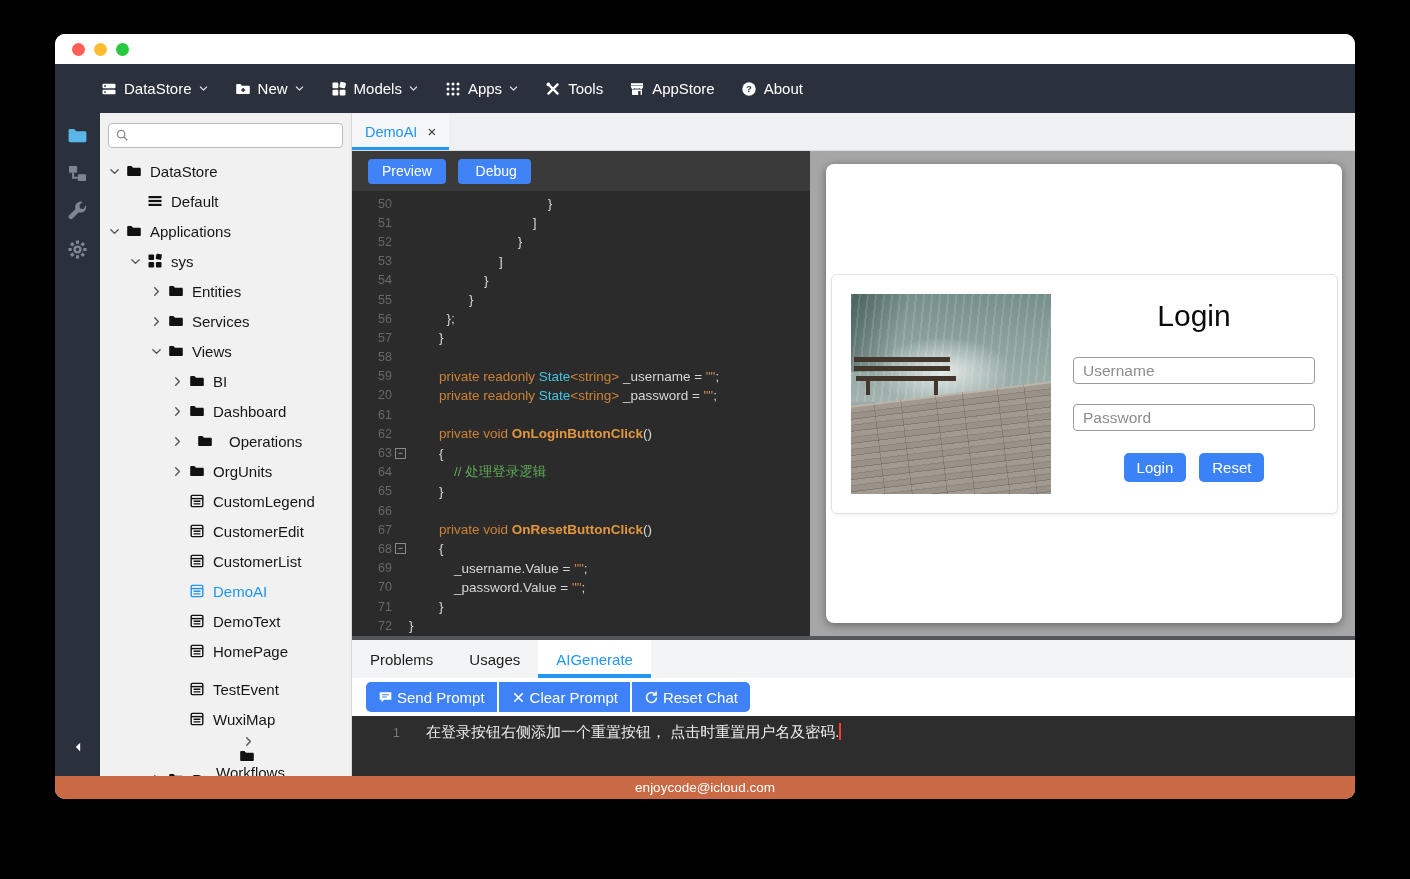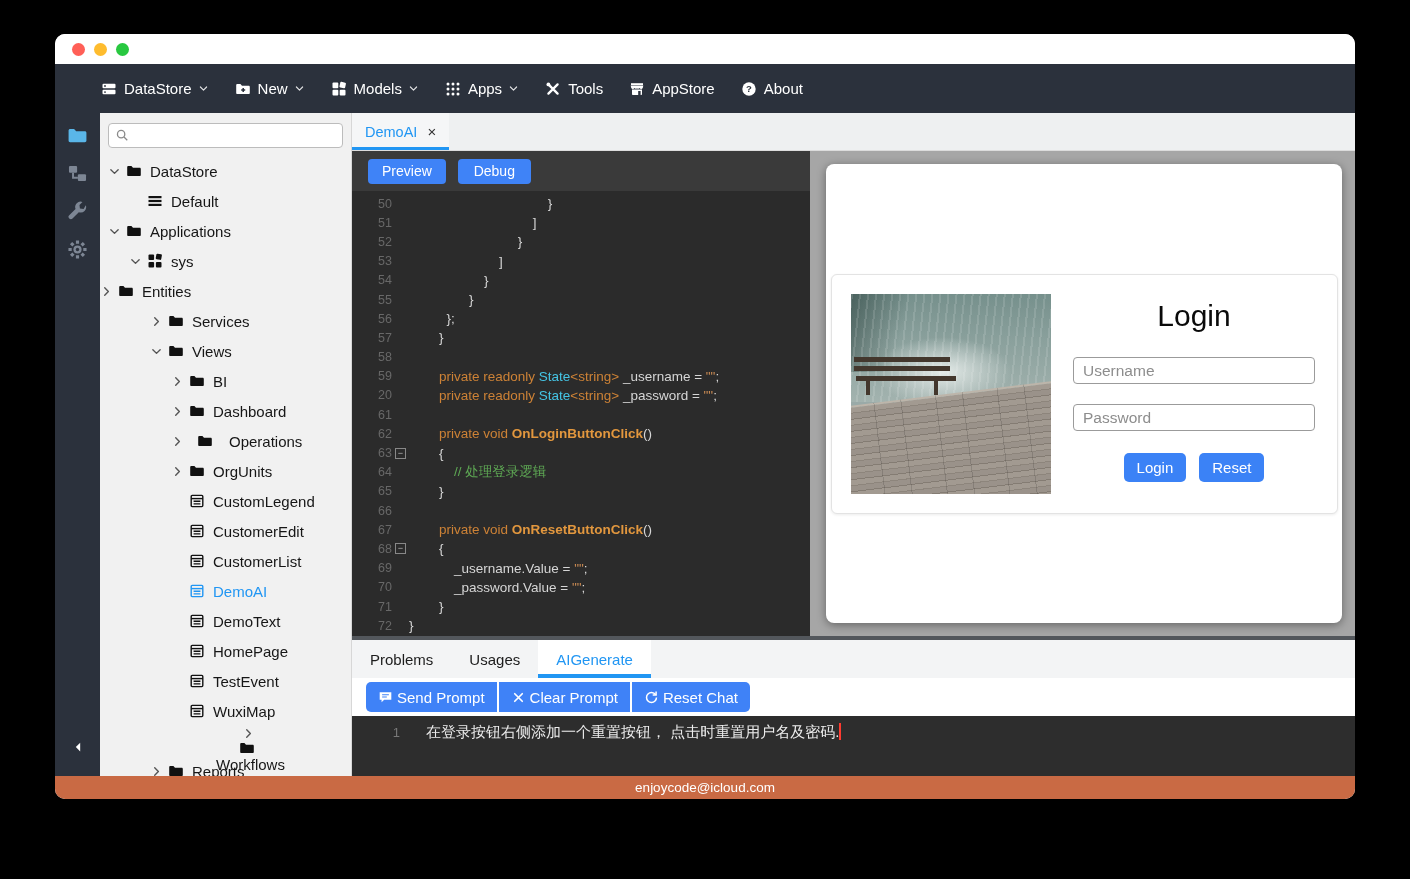--- a/index.html
+++ b/index.html
@@ -53,21 +53,21 @@
   .tab { padding:0 13px; display:flex; align-items:center; gap:10px; position:relative; background:#f5f6f7; }
   .tab .tab-label { color:#2196f3; font-size:14.5px; }
   .tab .tab-close { color:#333; font-size:15px; line-height:1; }
   .tab .tab-underline { position:absolute; left:0; right:0; bottom:0; height:3px; background:#2196f3; }
 
   .content { flex:1; display:flex; min-height:0; }
 
   
   .editor-col { width:458px; flex:none; display:flex; flex-direction:column; background:#2b2b2b; }
   .ed-toolbar { height:40px; background:#3a3a3a; display:flex; align-items:center; padding-left:16px; gap:12px; flex:none; }
-  .ed-btn { min-width:73px; height:25px; background:#3f83f7; border:none; border-radius:4px; color:#fff; font-size:14px; font-family:inherit; padding:0 14px; }
+  .ed-btn { min-width:73px; height:25px; background:#3f83f7; border:none; border-radius:4px; color:#fff; font-size:14px; font-family:inherit; padding:0 14px;text-align:right; }
   .code { flex:1; overflow:hidden; padding-top:3px; }
   .code-line { height:19.2px; display:flex; align-items:center; white-space:pre; font-size:13.5px; color:#d6d6d6; }
   .code-line .lnum { width:40px; text-align:right; color:#686868; font-size:12.5px; flex:none; }
   .code-line .fold { width:17px; display:flex; justify-content:center; flex:none; }
   .fold-box { width:11px; height:11px; border:1px solid #888; color:#bbb; font-size:9px; line-height:9px; text-align:center; }
   .code-line .ltext { flex:1; overflow:hidden; }
   .tk-k{color:#cd8236}.tk-m{color:#e2973e;font-weight:bold}.tk-t{color:#45c4e4}.tk-s{color:#c98a53}.tk-c{color:#5ea854}.tk-p{color:#d6d6d6}
 
   
   .preview-col { flex:1; background:#a6a6a6; padding:13px 13px 13px 16px; min-width:0; }
@@ -340,21 +340,21 @@
                 <g fill="currentColor">
                   <rect x="1.5" y="1.5" width="5.6" height="5.6" rx="1"></rect>
                   <rect x="9" y="1" width="5.6" height="5.6" rx="1" transform="rotate(10 11.8 3.8)"></rect>
                   <rect x="1.5" y="8.9" width="5.6" height="5.6" rx="1"></rect>
                   <rect x="8.9" y="8.9" width="5.6" height="5.6" rx="1"></rect>
                 </g>
               </svg>
             </span>
             <span>sys</span>
           </div>
-          <div class="tree-row" style="">
+          <div class="tree-row" style="padding-left: 50px;">
             <span class="tchev">
               <svg viewBox="0 0 16 16">
                 <path d="M5.8 3.5L10.3 8l-4.5 4.5" fill="none" stroke="currentColor" stroke-width="1.7" stroke-linecap="round" stroke-linejoin="round"></path>
               </svg>
             </span>
             <span class="ticon">
               <svg viewBox="0 0 16 16">
                 <path d="M1.2 4.2c0-.7.5-1.2 1.2-1.2h3l1.6 1.7h6.6c.7 0 1.2.5 1.2 1.2v6c0 .7-.5 1.2-1.2 1.2H2.4c-.7 0-1.2-.5-1.2-1.2z" fill="currentColor"></path>
               </svg>
             </span>
@@ -509,21 +509,21 @@
               <svg viewBox="0 0 16 16">
                 <g fill="none" stroke="currentColor" stroke-width="1.4">
                   <rect x="2.2" y="2.4" width="11.6" height="11.2" rx="1"></rect>
                   <path d="M2.2 5.6h11.6"></path>
                   <path d="M4.6 8.3h6.8M4.6 10.9h6.8"></path>
                 </g>
               </svg>
             </span>
             <span>HomePage</span>
           </div>
-          <div class="tree-row" style="padding-left: 71px;">
+          <div class="tree-row" style="padding-left: 71px; margin-top: 8px;">
             <span class="tchev"></span>
             <span class="ticon">
               <svg viewBox="0 0 16 16">
                 <g fill="none" stroke="currentColor" stroke-width="1.4">
                   <rect x="2.2" y="2.4" width="11.6" height="11.2" rx="1"></rect>
                   <path d="M2.2 5.6h11.6"></path>
                   <path d="M4.6 8.3h6.8M4.6 10.9h6.8"></path>
                 </g>
               </svg>
             </span>

